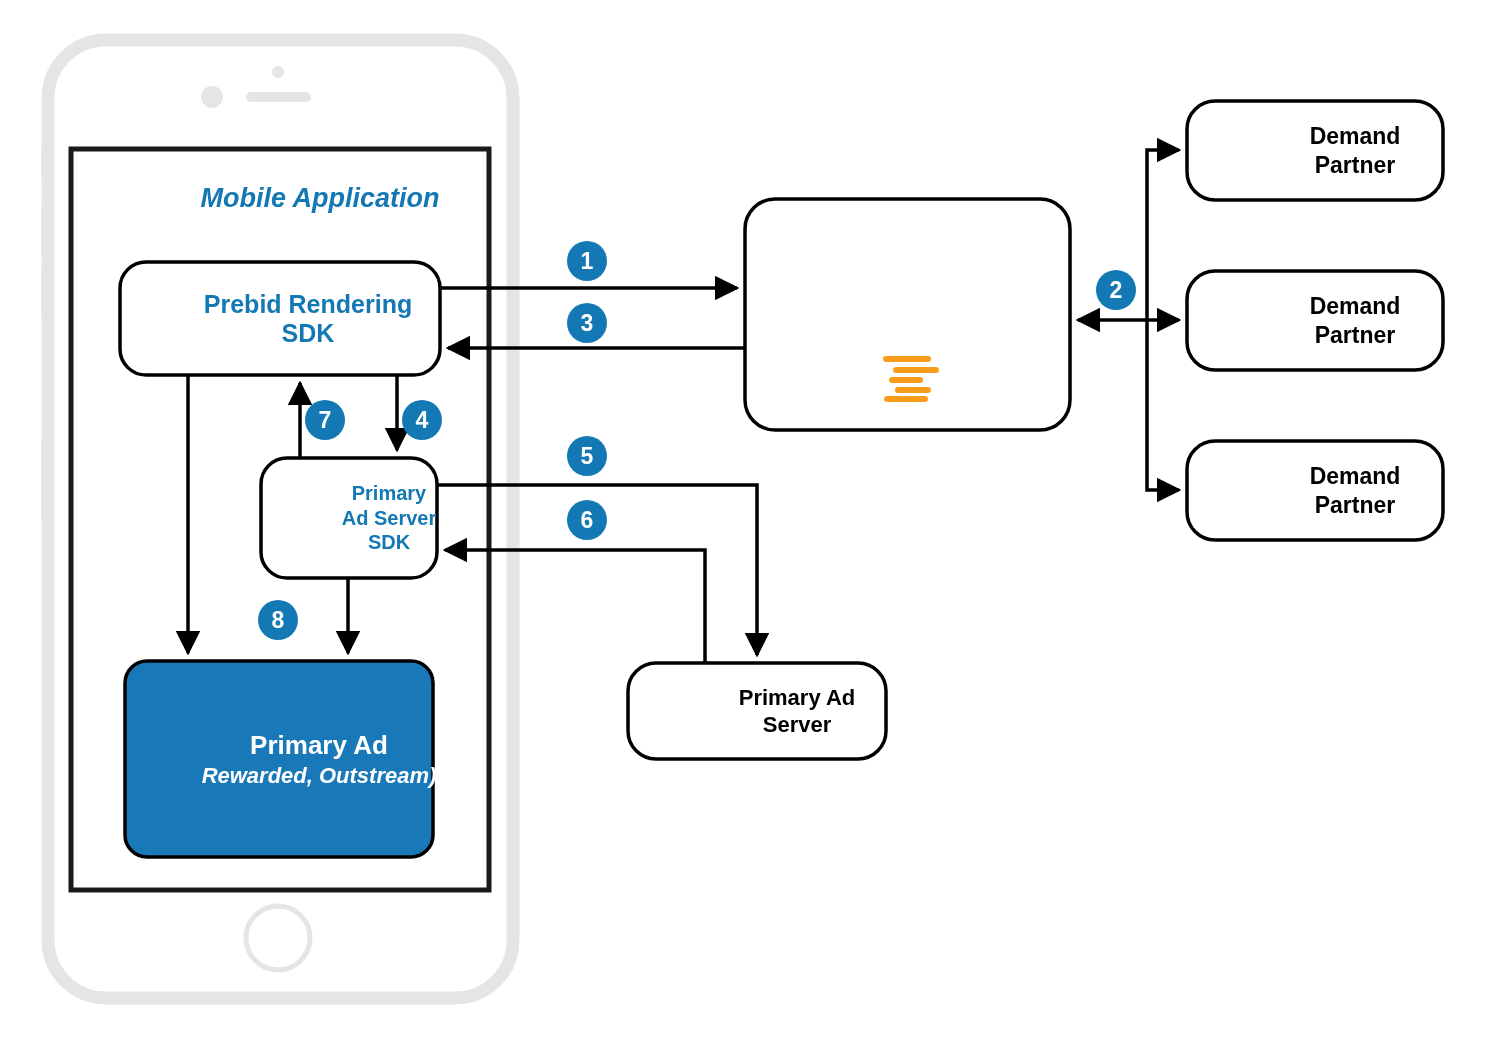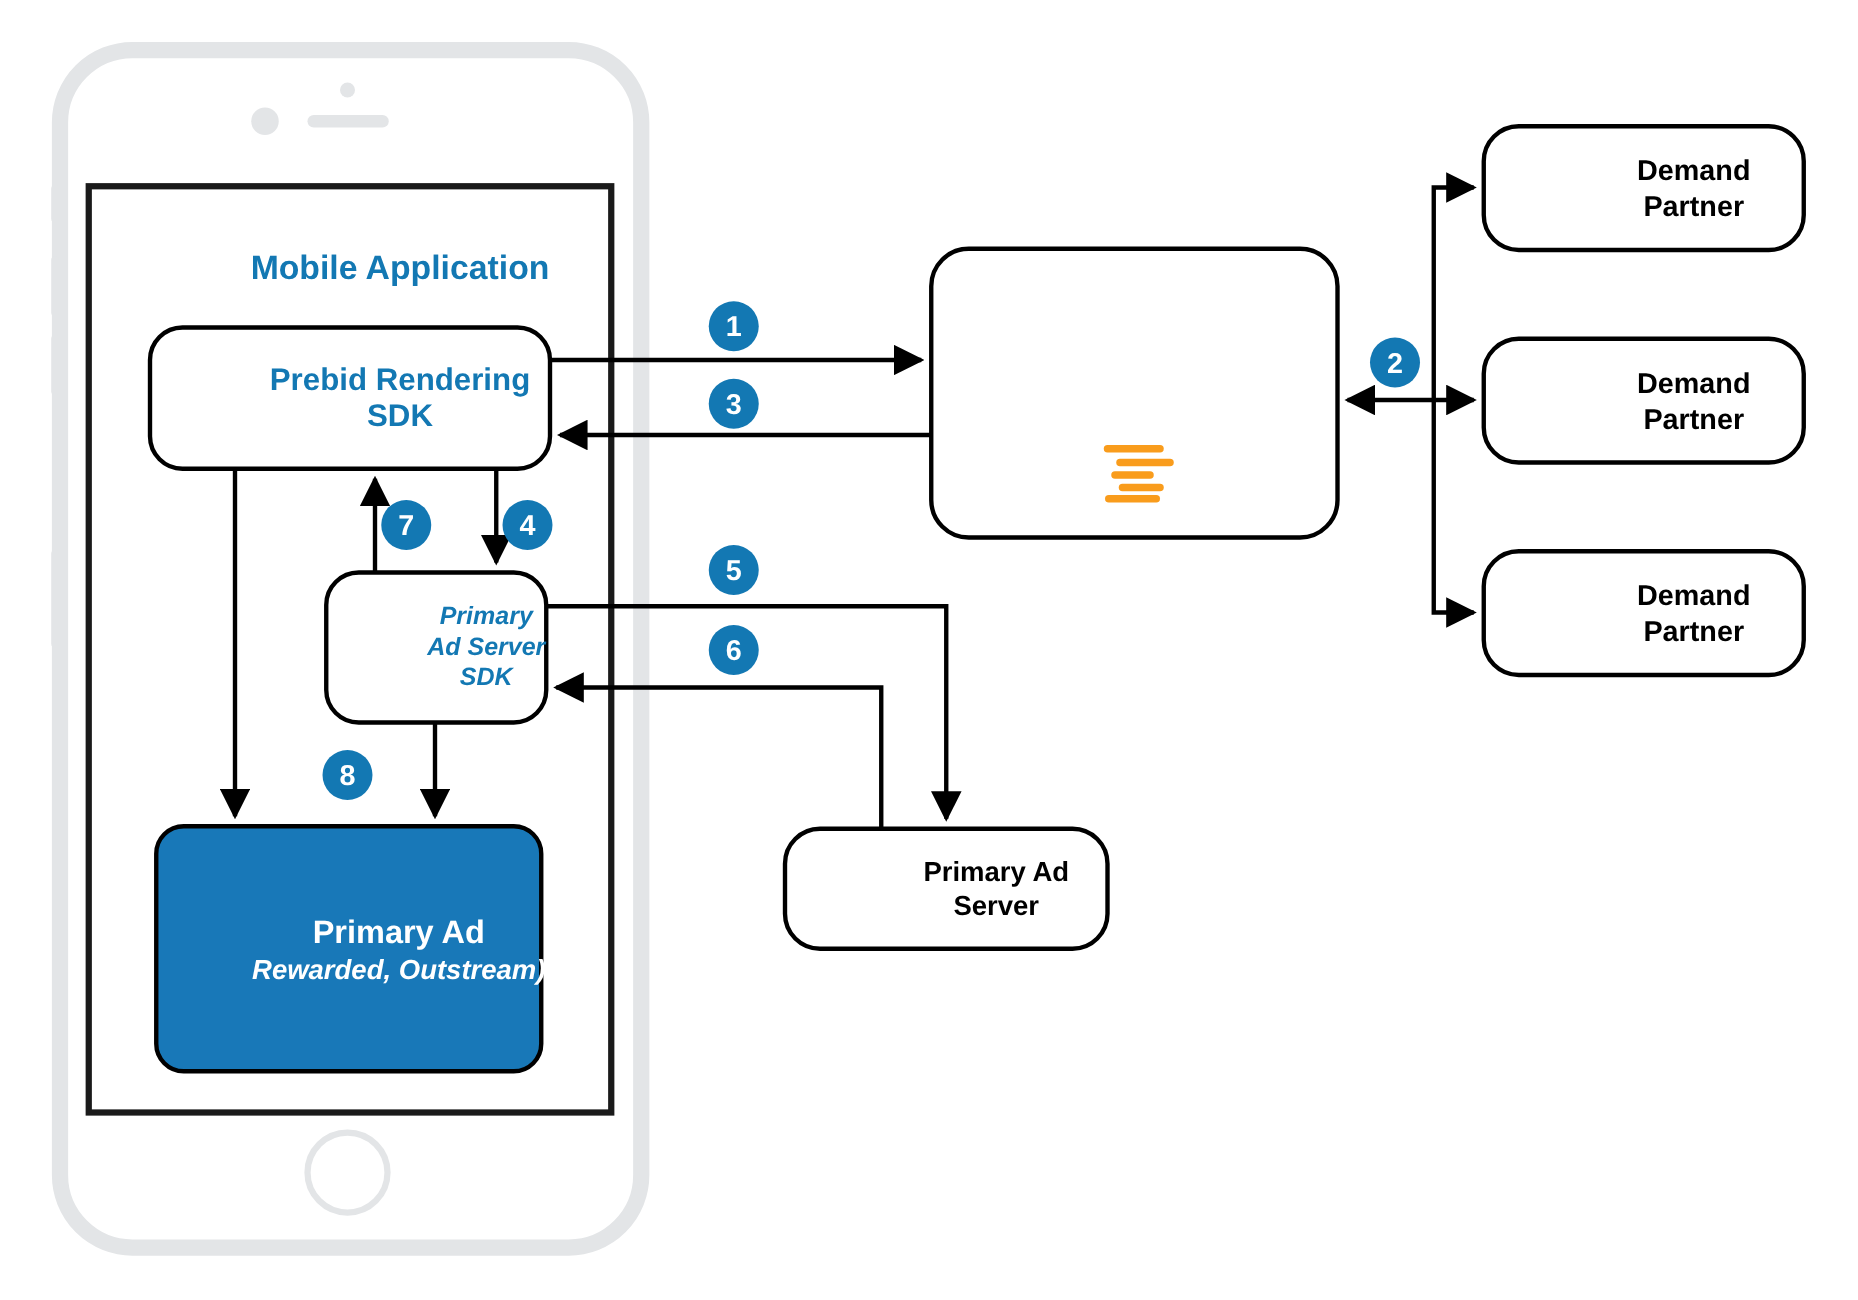--- a/index.html
+++ b/index.html
@@ -58,21 +58,21 @@
     border-radius: 50%;
     background: #1378B3;
     color: #ffffff;
     font-weight: bold;
     font-size: 23px;
     line-height: 40px;
     text-align: center;
   }
   .ftitle { font-size: 27px; }
   .fnode22 { font-size: 22px; }
-  .fnode20 { font-size: 20px; font-style: italic; }
+  .fnode20 { font-size: 20px; }
   .fnode23 { font-size: 23px; }
   .fnode25 { font-size: 25px; }
   .fnode26 { font-size: 26px; }
 </style>
 </head>
 <body>
 
 <div id="canvas">
 
   <svg class="layer" viewBox="0 0 1486 1040">
@@ -147,23 +147,23 @@
       <path d="M 437 485 L 757 485 L 757 655" marker-end="url(#arrow)"></path>
 
       <path d="M 705 663 L 705 550 L 445 550" marker-end="url(#arrow)"></path>
 
       <path d="M 188 375 L 188 653" marker-end="url(#arrow)"></path>
 
       <path d="M 348 578 L 348 653" marker-end="url(#arrow)"></path>
     </g>
   </svg>
 
-  <div class="node-label ftitle t-blue" style="left:71px; top:196px; width:418px; height:36px;">Mobile Application</div>
-
-  <div class="node-label" style="left:120px; top:262px; width:320px; height:113px;">
+  <div class="node-label ftitle t-blue" style="left:71px; top:180px; width:418px; height:36px;font-style:italic;">Mobile Application</div>
+
+  <div class="node-label" style="left:108px; top:262px; width:320px; height:113px;">
     <span class="t-blue fnode25">Prebid Rendering</span>
     <span class="t-blue fnode25">SDK</span>
   </div>
 
   <div class="node-label" style="left:261px; top:458px; width:176px; height:120px; line-height:1.22;">
     <span class="t-blue fnode20">Primary</span>
     <span class="t-blue fnode20">Ad Server</span>
     <span class="t-blue fnode20">SDK</span>
   </div>
 

